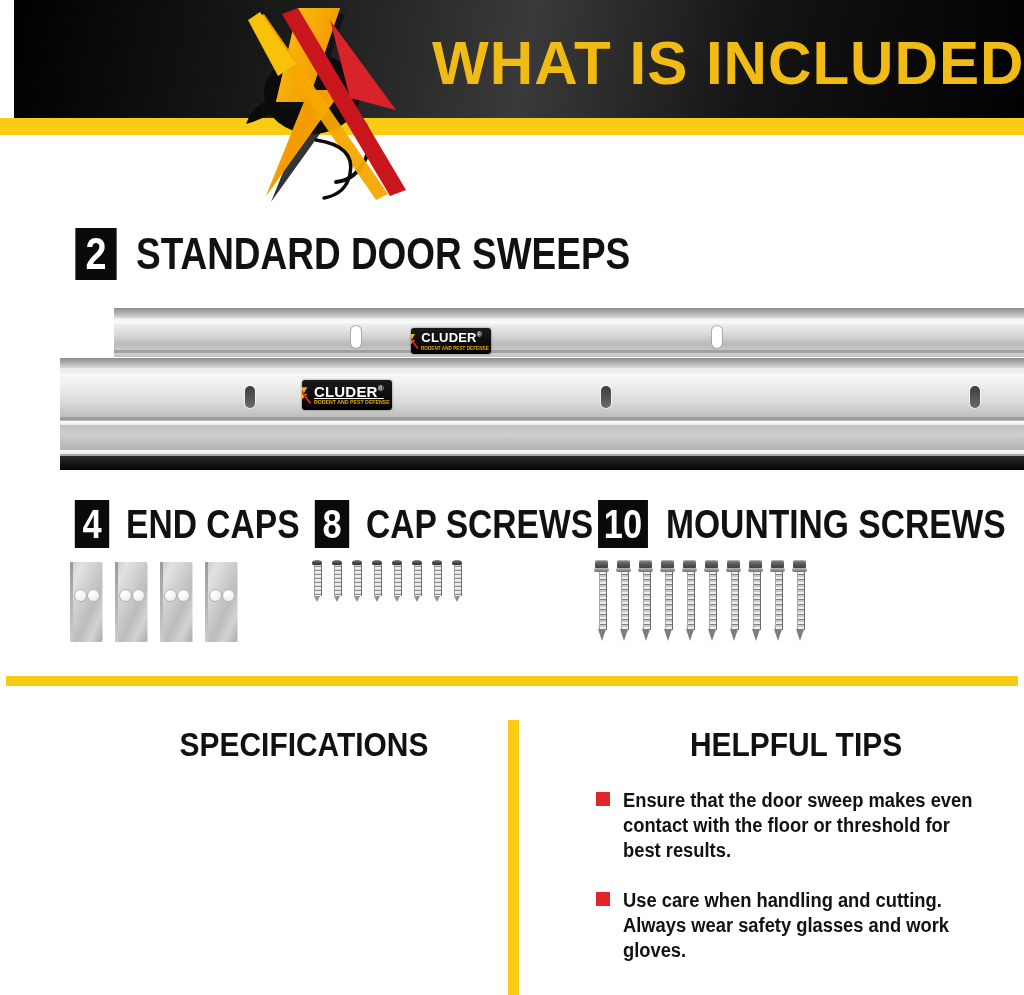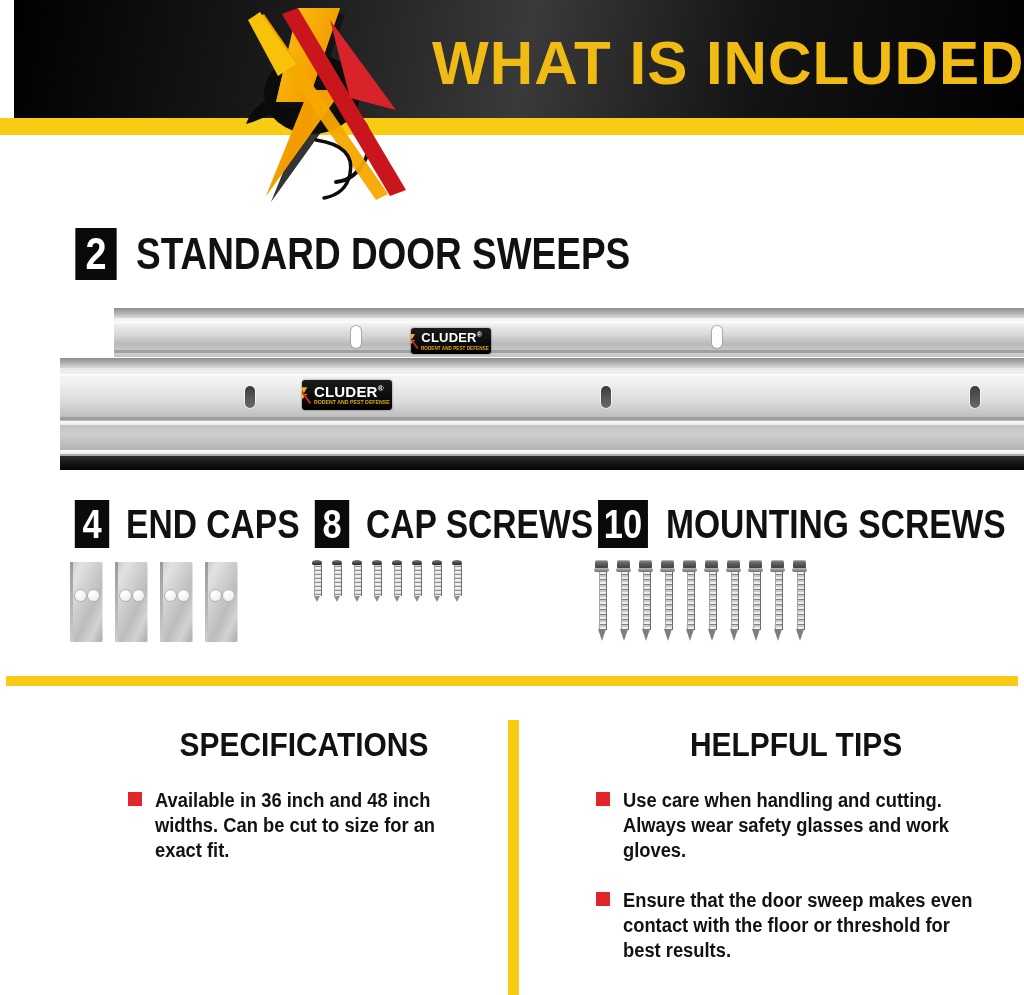--- a/index.html
+++ b/index.html
@@ -468,21 +468,21 @@
       <div class="slot" style="left:185px; top:28px;"></div>
       <div class="slot" style="left:541px; top:28px;"></div>
       <div class="slot" style="left:910px; top:28px;"></div>
       <div class="brand-plate" style="left:242px; top:22px; width:90px; height:30px;">
         <div class="brand-inner">
           <svg class="brand-x" style="width:17px;height:18px;" viewBox="0 0 30 32">
             <path d="M9 2 L4 17 L10 17 L3 31 L20 14 L13 14 L20 2 Z" fill="#F5B400"></path>
             <path d="M7 2 L27 30 L24 32 L4 4 Z" fill="#D8232A"></path>
           </svg>
           <div class="brand-word">
-            <div class="brand-main" style="font-size:15px;">
+            <div class="brand-main" style="font-size:15px;text-decoration:underline;">
               <span>CLUDER</span><span style="font-size:8px; vertical-align:super;">®</span>
             </div>
             <div class="brand-sub" style="font-size:5.8px; margin-top:1px;">RODENT AND PEST DEFENSE</div>
           </div>
         </div>
       </div>
       <div class="sweep-rubber"></div>
     </div>
   </div>
 
@@ -510,32 +510,28 @@
     <div class="mount-screw"><span class="head"></span><span class="washer"></span><span class="shaft"></span><span class="tip"></span></div><div class="mount-screw"><span class="head"></span><span class="washer"></span><span class="shaft"></span><span class="tip"></span></div><div class="mount-screw"><span class="head"></span><span class="washer"></span><span class="shaft"></span><span class="tip"></span></div><div class="mount-screw"><span class="head"></span><span class="washer"></span><span class="shaft"></span><span class="tip"></span></div><div class="mount-screw"><span class="head"></span><span class="washer"></span><span class="shaft"></span><span class="tip"></span></div><div class="mount-screw"><span class="head"></span><span class="washer"></span><span class="shaft"></span><span class="tip"></span></div><div class="mount-screw"><span class="head"></span><span class="washer"></span><span class="shaft"></span><span class="tip"></span></div><div class="mount-screw"><span class="head"></span><span class="washer"></span><span class="shaft"></span><span class="tip"></span></div><div class="mount-screw"><span class="head"></span><span class="washer"></span><span class="shaft"></span><span class="tip"></span></div><div class="mount-screw"><span class="head"></span><span class="washer"></span><span class="shaft"></span><span class="tip"></span></div>
   </div>
 
   <div class="lower-rule"></div>
 
   <div class="vert-rule"></div>
 
   <div class="col" id="spec-col">
     <div class="col-title">SPECIFICATIONS</div>
 
+  </div>
+
+  <div class="col" id="tips-col">
+    <div class="col-title">HELPFUL TIPS</div>
+
     <div class="bullet-item">
       <span class="bullet-sq"></span>
-      <span class="bullet-text">Available in 36 inch and 48 inch widths. Can be cut to size for an exact fit.</span>
+      <span class="bullet-text">Ensure that the door sweep makes even contact with the floor or threshold for best results.</span>
     </div>
-  </div>
-
-  <div class="col" id="tips-col">
-    <div class="col-title">HELPFUL TIPS</div>
-
     <div class="bullet-item">
       <span class="bullet-sq"></span>
       <span class="bullet-text">Use care when handling and cutting. Always wear safety glasses and work gloves.</span>
     </div>
-    <div class="bullet-item">
-      <span class="bullet-sq"></span>
-      <span class="bullet-text">Ensure that the door sweep makes even contact with the floor or threshold for best results.</span>
-    </div>
   </div>
 
 </div>
 
 </body></html>

